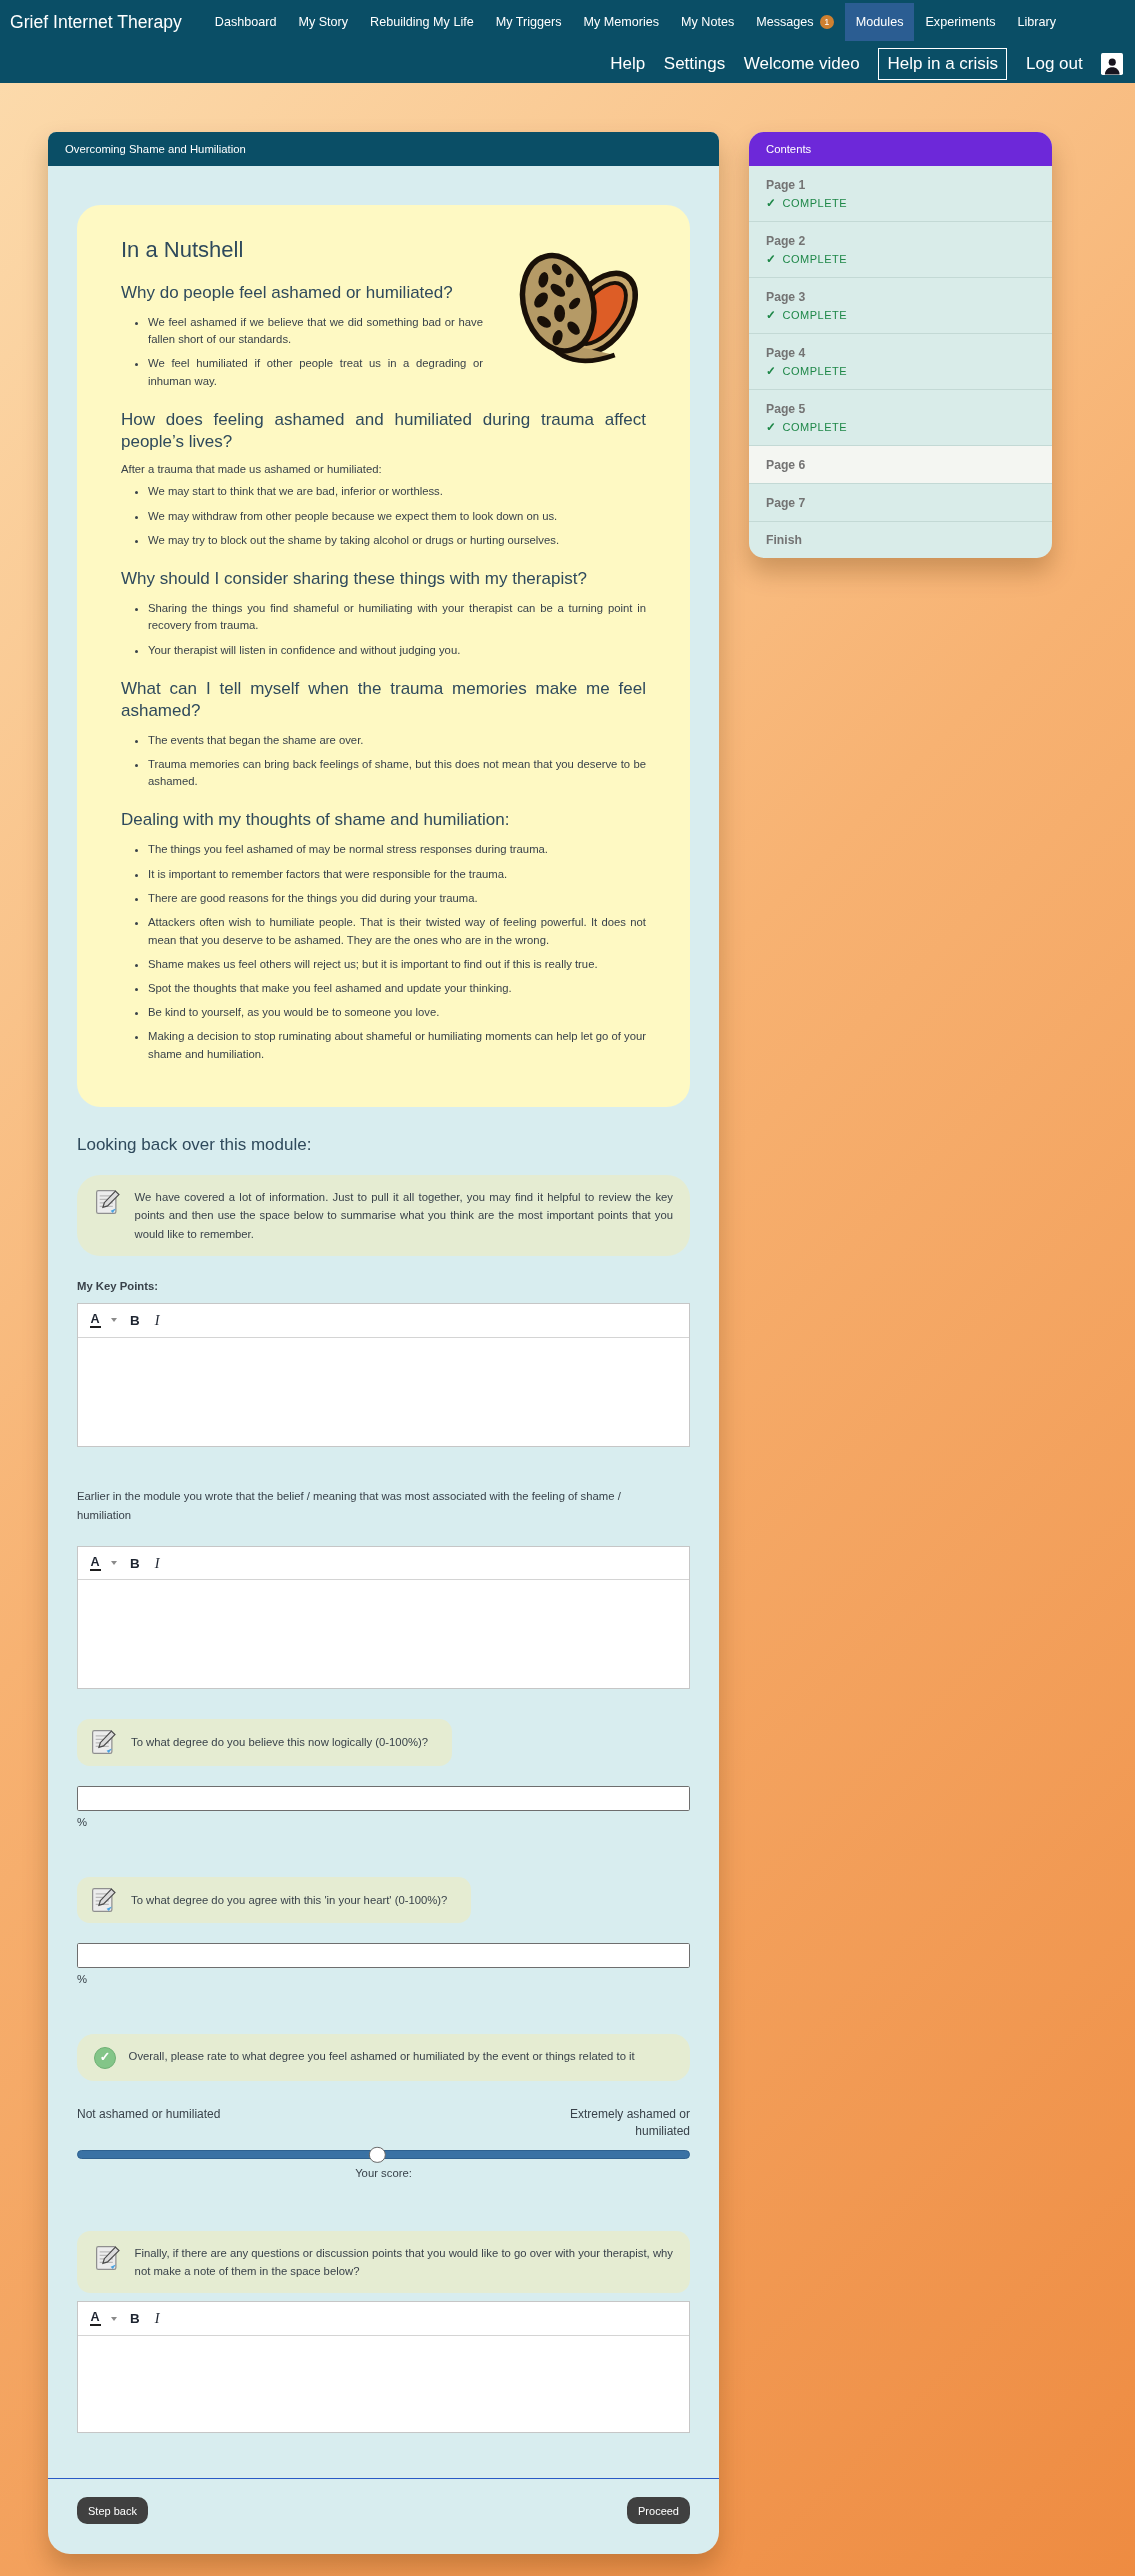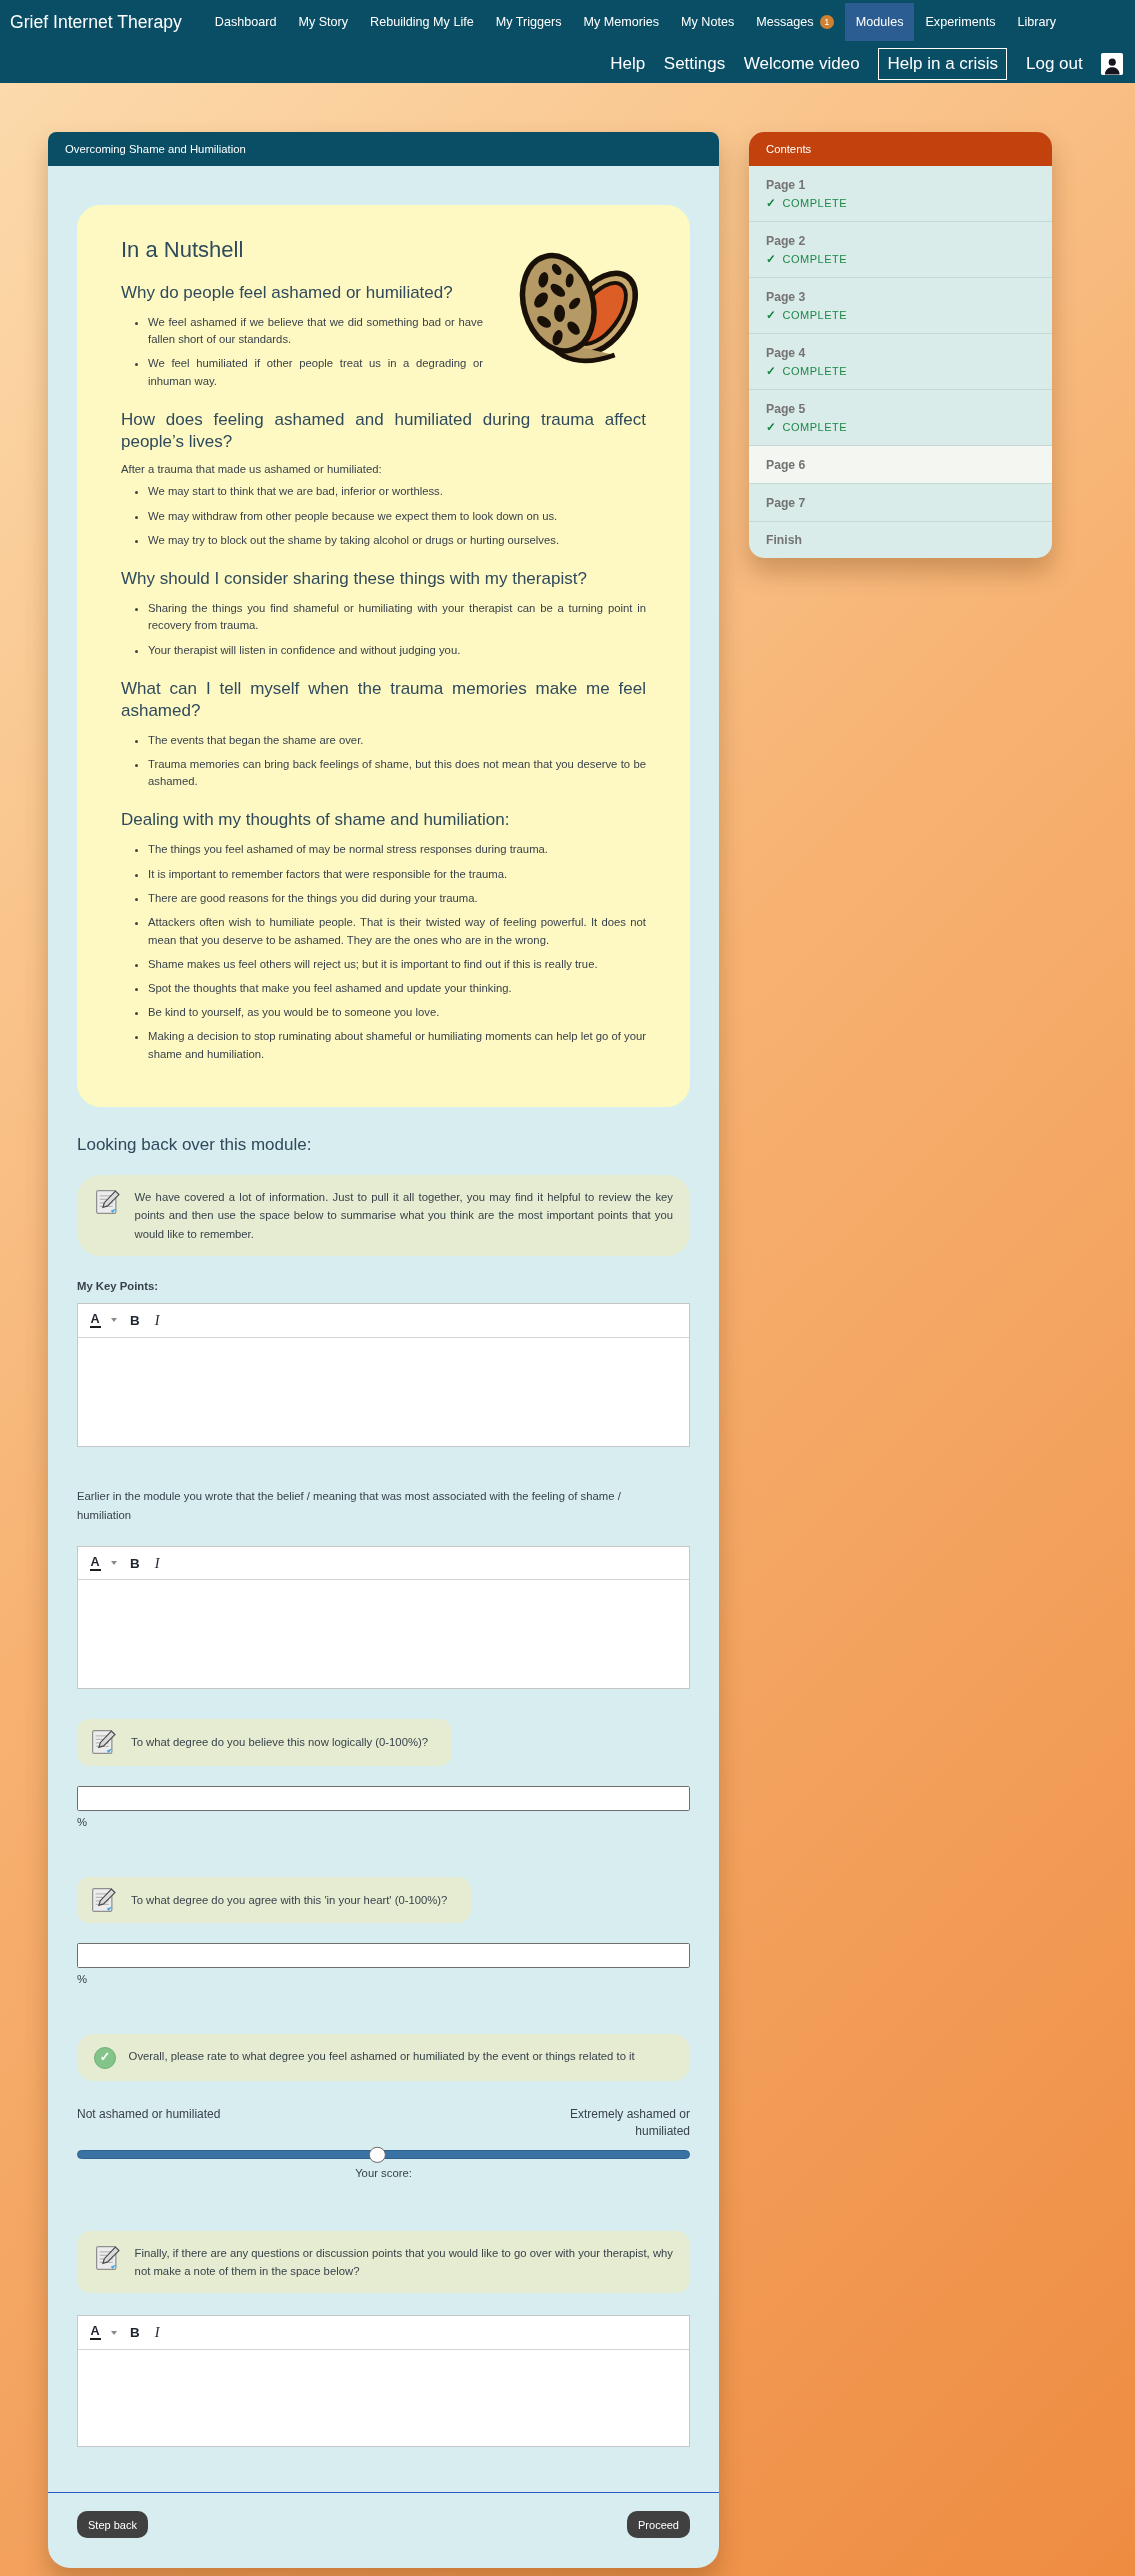--- a/index.html
+++ b/index.html
@@ -56,27 +56,27 @@
   .pct-input{display:block;width:100%;height:25px;border:0.8px solid #6e6e6e;border-radius:1.7px;box-sizing:border-box;background:#fff;}
   .pct{font-size:11.3px;margin:5px 0 0;}
   .check-circle{flex:0 0 22px;width:22px;height:22px;border-radius:50%;background:#83c588;border:0.8px solid #6fb075;color:#fff;font-size:12.6px;font-weight:700;display:inline-flex;align-items:center;justify-content:center;box-sizing:border-box;}
   .overallbox{margin-bottom:25px;border-radius:17px;align-items:flex-start;}
   .slider-wrap{margin-bottom:52px;}
   .slider-labels{display:flex;justify-content:space-between;font-size:12px;line-height:1.4;}
   .slider-labels .right{text-align:right;width:151px;}
   .track{position:relative;height:7.6px;background:#3a72a4;border:0.8px solid #2e618f;border-radius:5px;margin-top:10px;cursor:pointer;}
   .thumb{position:absolute;left:49%;top:50%;transform:translate(-50%,-50%);width:14.3px;height:14.3px;background:#fff;border:0.8px solid #666;border-radius:50%;cursor:grab;}
   .score{text-align:center;font-size:11.3px;margin-top:7.6px;}
-  .qbox4{margin-bottom:22px;border-radius:13.4px;}
+  .qbox4{margin-bottom:8px;border-radius:13.4px;}
   .divider{border:none;border-top:0.8px solid #2a5ac6;margin:45px -29px 18.5px;}
   .btn-row{display:flex;justify-content:space-between;padding-bottom:6.7px;}
   .btn{background:#404040;color:#fff;border:none;border-radius:10px;font-size:11px;padding:7.6px 11px;font-family:inherit;cursor:pointer;}
   
   .contents{width:303px;background:#d9ece9;border-radius:15px;box-shadow:0 13.4px 25px rgba(90,45,0,.28);overflow:hidden;}
-  .contents-header{background:#c2410c;color:#fff;font-size:11.3px;padding:11px 17px;}
+  .contents-header{background:#6d28d9;color:#fff;font-size:11.3px;padding:11px 17px;}
   .citem{padding:11.8px 17px 11px;border-bottom:0.8px solid #c3d9d5;cursor:pointer;}
   .citem:last-child{border-bottom:none;}
   .plabel{color:#737373;font-size:12.2px;font-weight:bold;}
   .complete{color:#1e8748;font-size:11px;margin-top:4.2px;display:flex;align-items:center;gap:6.7px;letter-spacing:0.5px;}
   .check-glyph{font-weight:700;font-size:11.8px;letter-spacing:0;}
   .citem.current{background:#f4f6f2;}
 </style>
 </head>
 <body>
 

